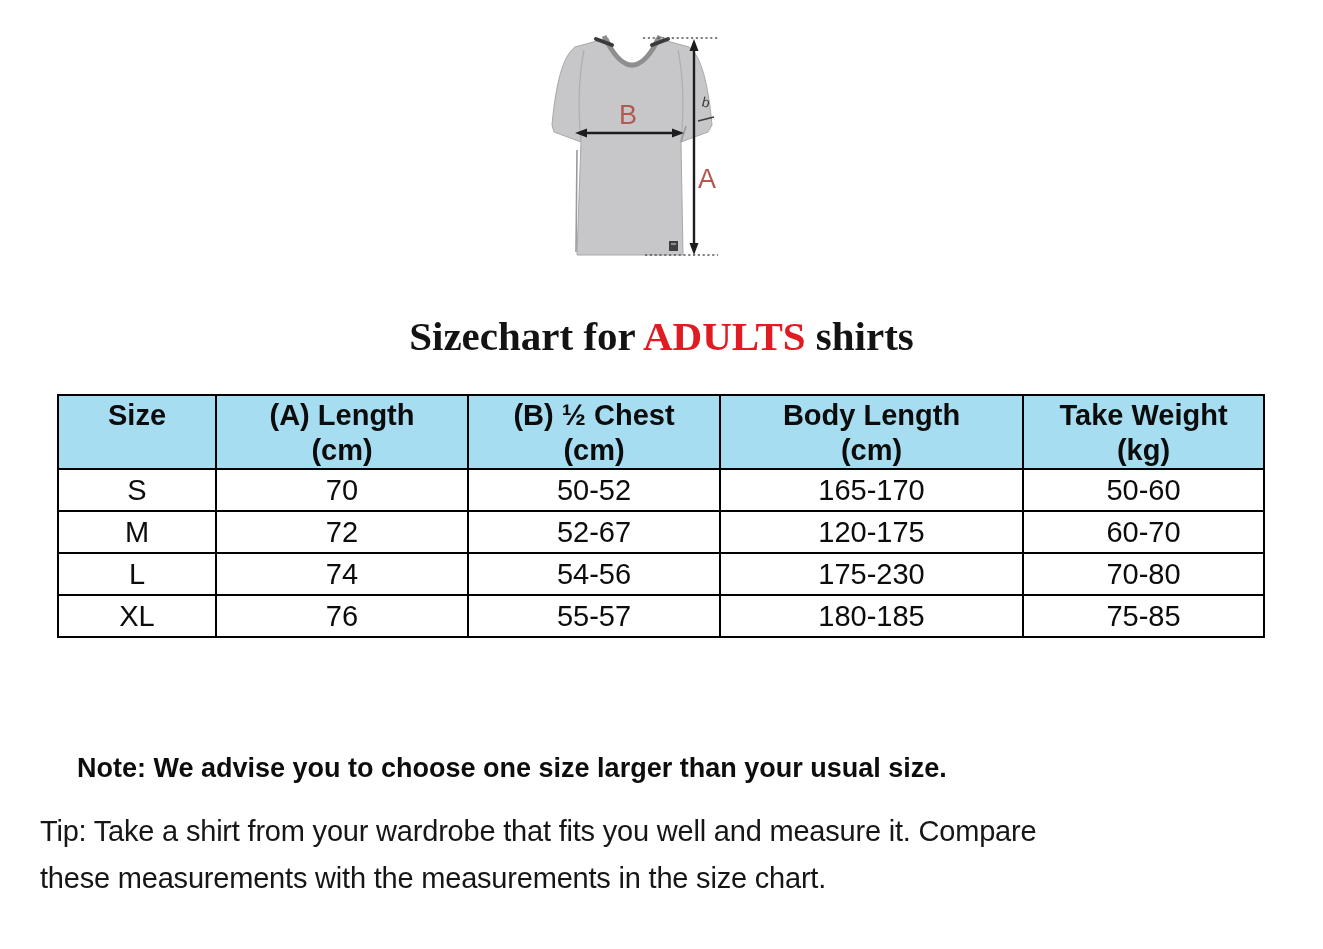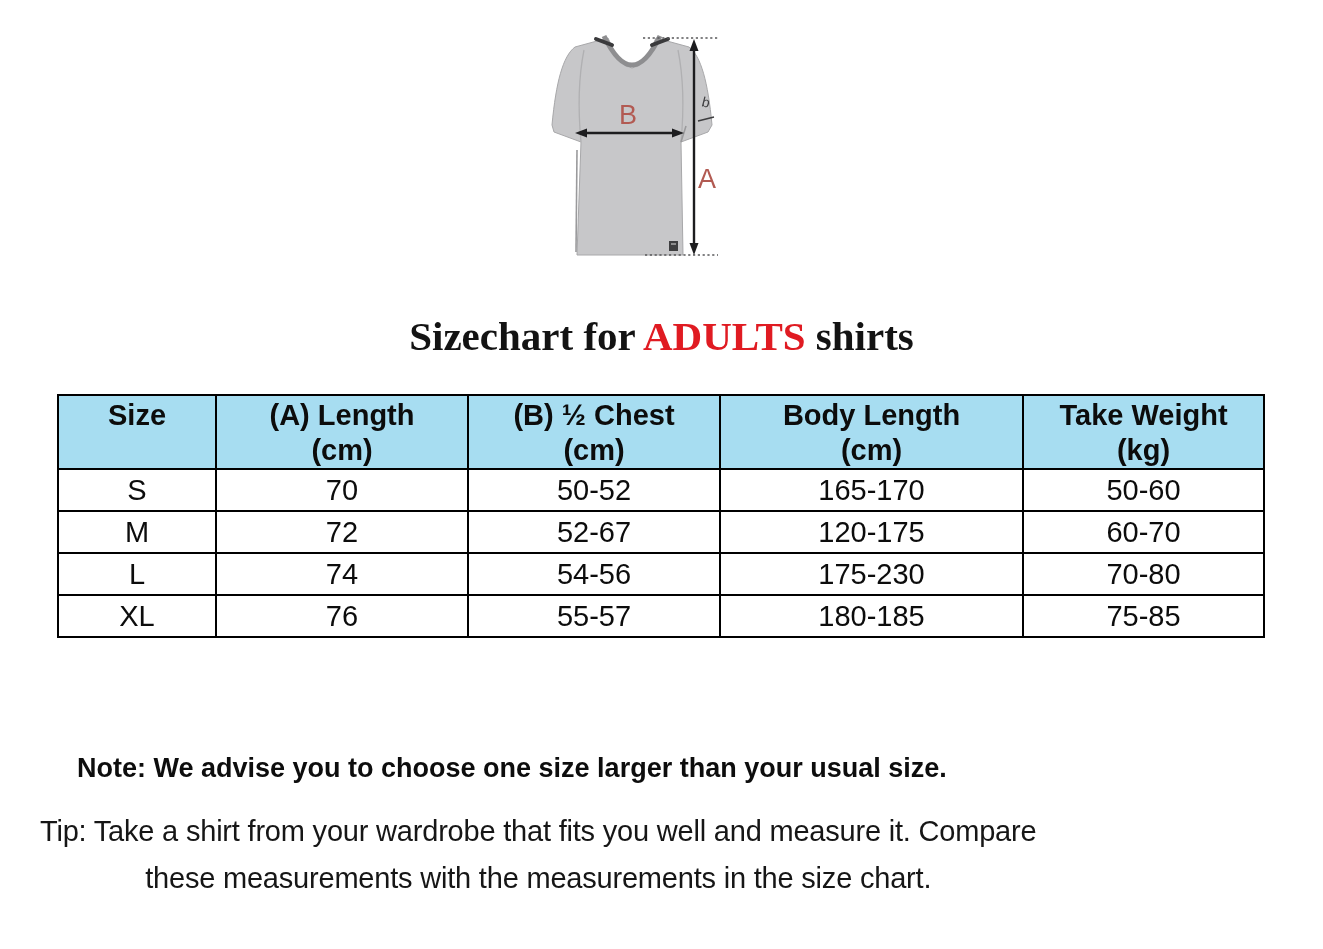--- a/index.html
+++ b/index.html
@@ -74,21 +74,20 @@
   }
   
   #note-text{
     position:absolute;left:40px;top:747px;
     font-weight:700;font-size:27px;line-height:42px;color:#0d0d0d;margin-left:37px;
   }
   #tip-text{
     position:absolute;left:40px;top:808px;
     font-weight:400;font-size:29px;line-height:47px;color:#161616;
     letter-spacing:-0.2px;
-    text-align:center;
   }
 </style>
 </head>
 <body>
 
 <div id="page">
 
   <div id="shirt-figure">
     <svg viewBox="0 0 290 245">
 

